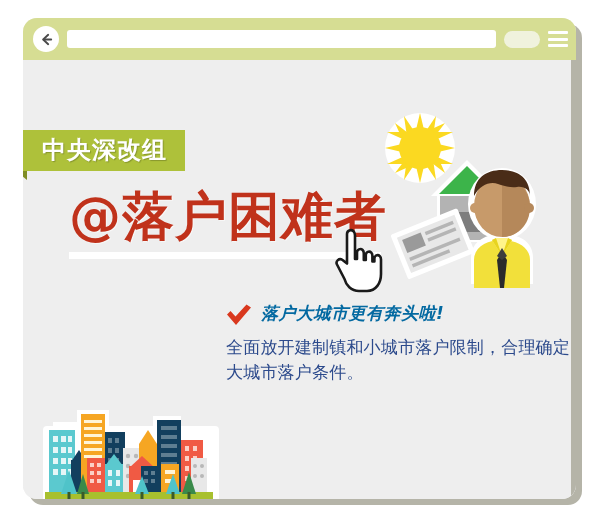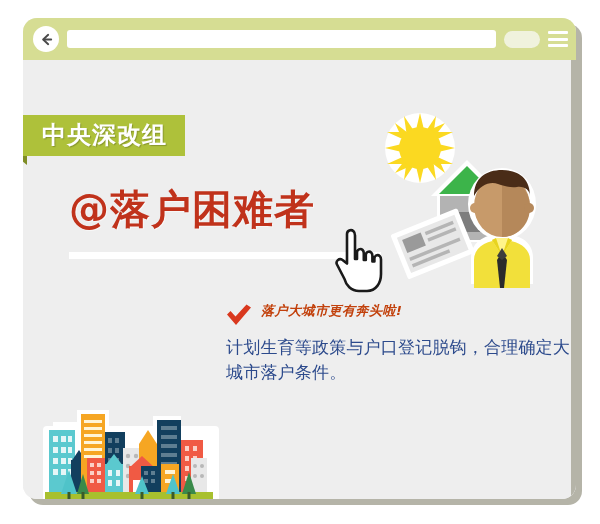--- a/index.html
+++ b/index.html
@@ -97,21 +97,21 @@
   .scroll-edge {
     position: absolute;
     right: 0; top: 0; bottom: 0;
     width: 5px;
     background: #b5b4a8;
   }
 
   
   .ribbon-wrap {
     position: absolute;
-    left: -7px; top: 55px;
+    left: -7px; top: 70px;
     z-index: 6;
   }
   .ribbon {
     background: #aec13a;
     color: #ffffff;
     font-size: 24px;
     font-weight: bold;
     letter-spacing: 1px;
     padding: 6px 18px 7px 26px;
     display: inline-block;
@@ -124,21 +124,21 @@
     left: 0; top: 100%;
     width: 0; height: 0;
     border-top: 9px solid #7f8d25;
     border-left: 11px solid transparent;
   }
 
   
   .headline {
     position: absolute;
     left: 46px; top: 122px;
-    font-size: 40px;
+    font-size: 52px;
     font-weight: bold;
     color: #c0321b;
     letter-spacing: 1px;
     text-shadow: 1px 1px 0 rgba(255,255,255,0.55);
     font-family: "DejaVu Sans", "Liberation Sans", sans-serif;
     z-index: 5;
     white-space: nowrap;
   }
   .headline-rule {
     position: absolute;
@@ -180,24 +180,24 @@
   }
   .point { margin-bottom: 26px; }
   .point-head {
     display: flex;
     align-items: flex-start;
     gap: 9px;
     margin-bottom: 5px;
   }
   .check-icon { flex: 0 0 auto; margin-top: 1px; }
   .point-title {
-    font-size: 13px;
+    font-size: 17px;
     font-weight: bold;
     font-style: italic;
-    color: #c2410c;
+    color: #0369a1;
     letter-spacing: 0.5px;
     font-family: "DejaVu Sans", "Liberation Sans", sans-serif;
     line-height: 1.25;
   }
   .point-body {
     font-size: 17px;
     color: #2c4a8c;
     line-height: 1.48;
     letter-spacing: 0.2px;
     font-family: "DejaVu Sans", "Liberation Sans", sans-serif;
@@ -492,21 +492,21 @@
 
         <div class="point">
           <div class="point-head">
             <span class="check-icon">
               <svg width="26" height="22" viewBox="0 0 26 22">
                 <path d="M1 10.5 L4.5 7 L9.5 12.5 L20.5 0.5 L25 3.5 L10 21 Z" fill="#d9381e"></path>
               </svg>
             </span>
             <span class="point-title">落户大城市更有奔头啦!</span>
           </div>
-          <div class="point-body">计划生育等政策与户口登记脱钩，合理确定大城市落户条件。</div>
+          <div class="point-body">全面放开建制镇和小城市落户限制，合理确定大城市落户条件。</div>
         </div>
 
 
       </div>
 
     </div>
   </div>
 </div>
 
 </body></html>

